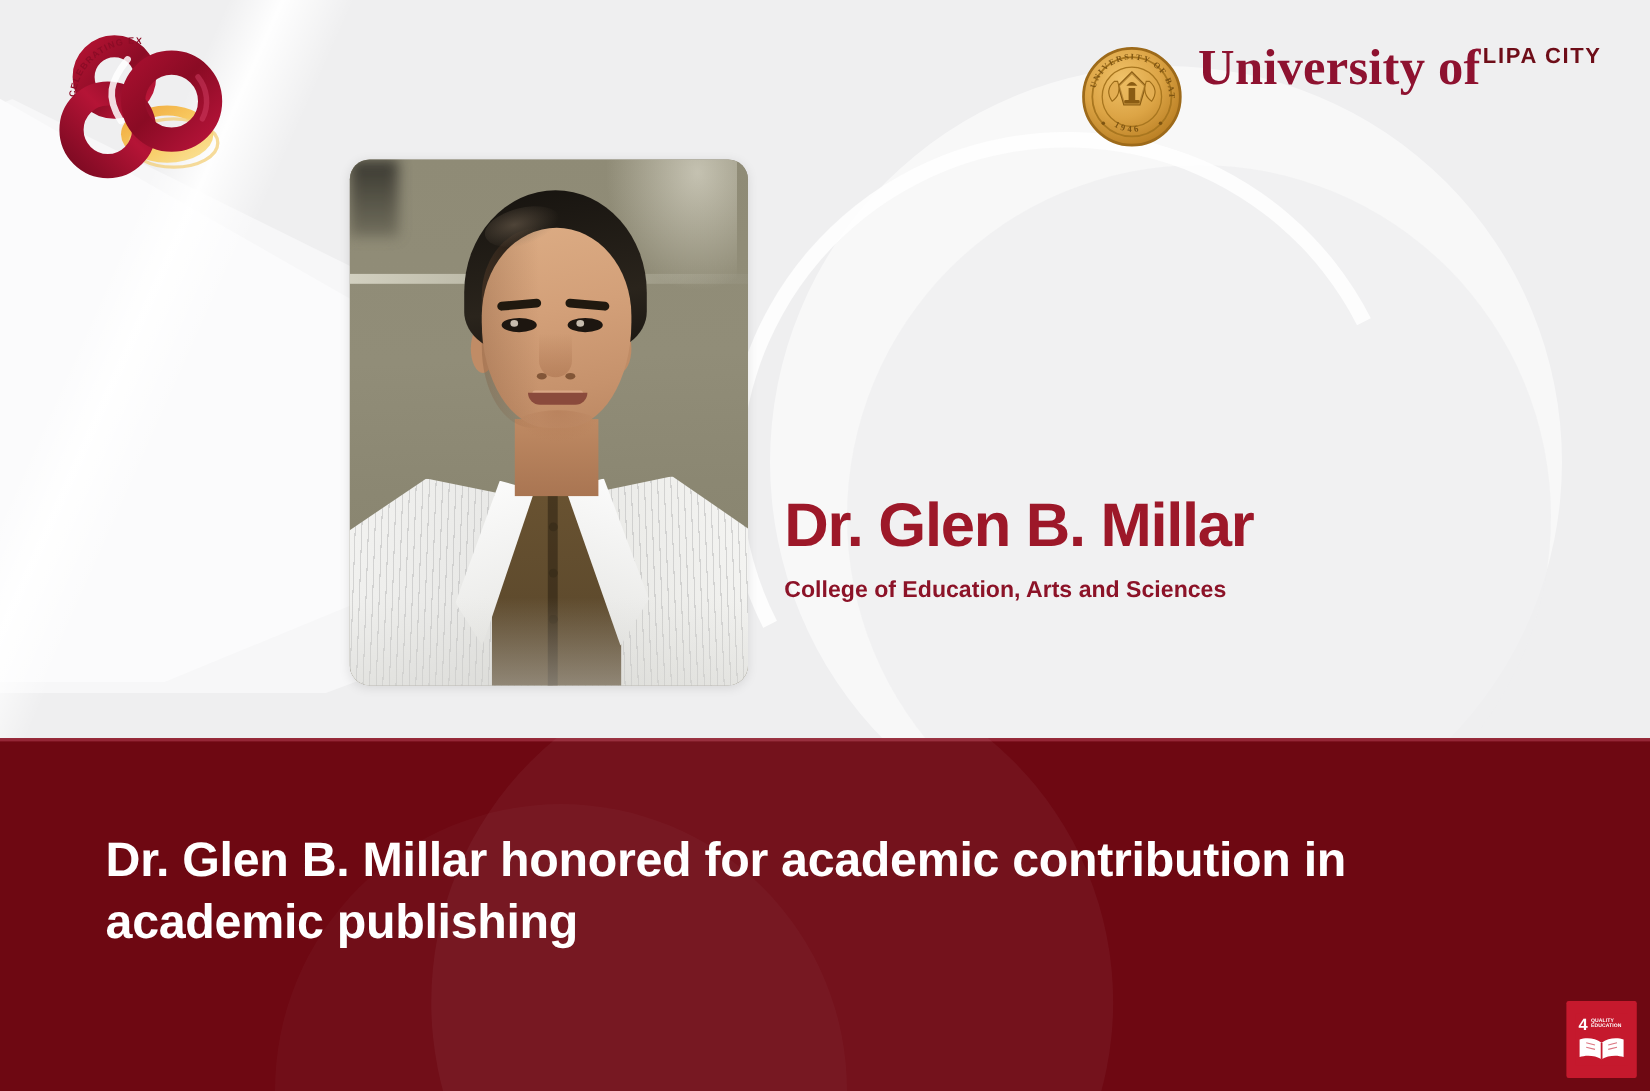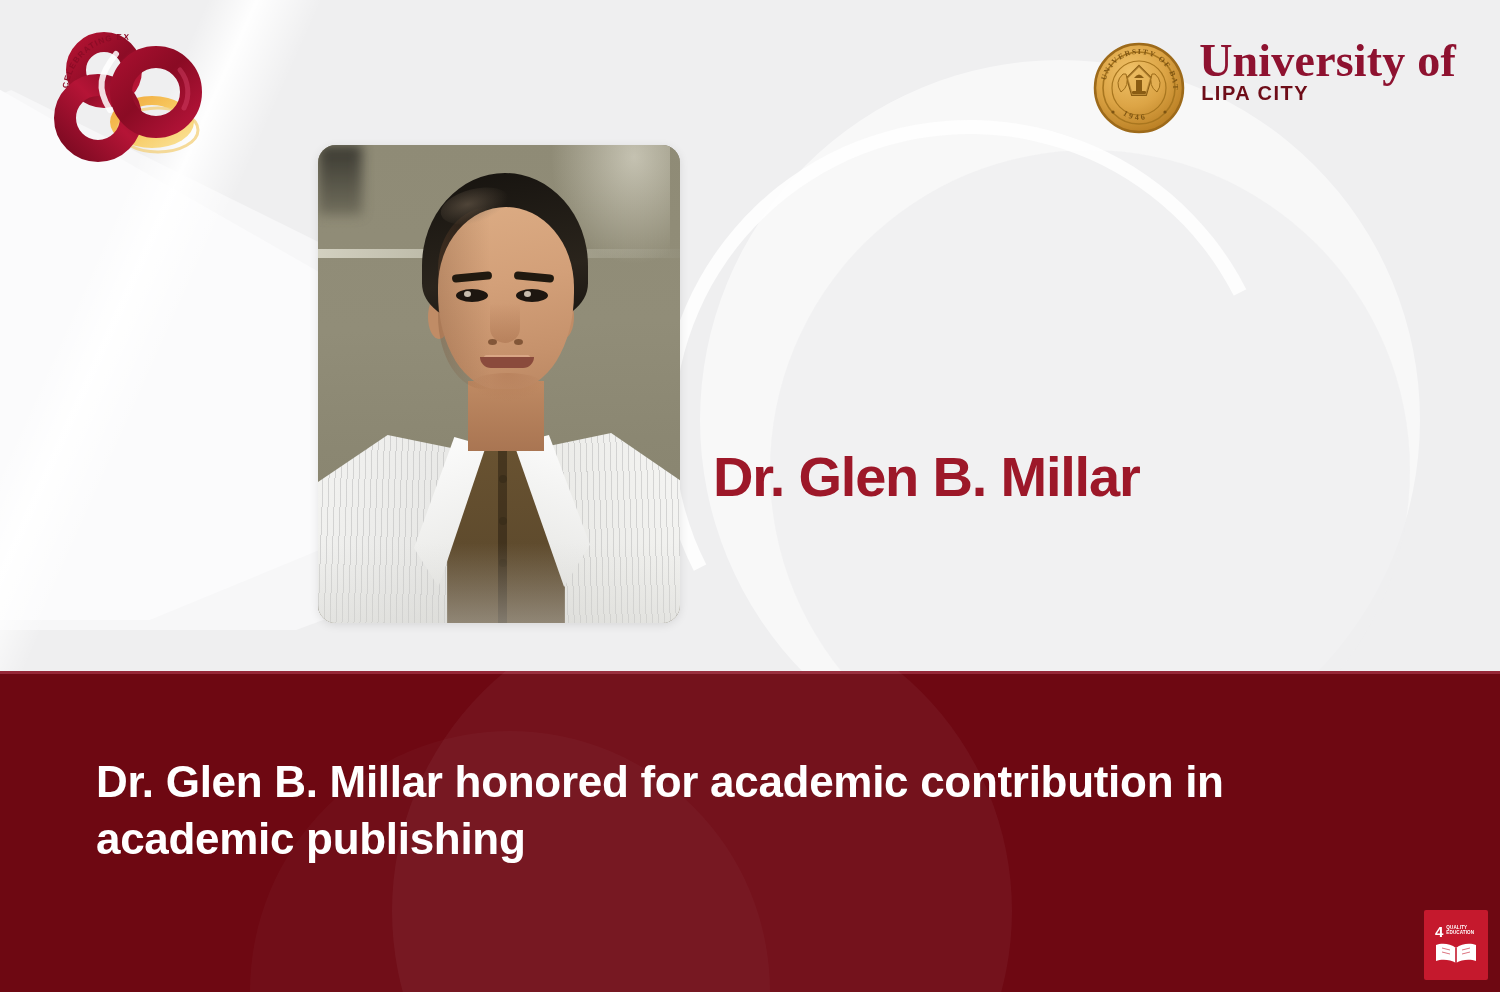--- a/index.html
+++ b/index.html
@@ -69,21 +69,21 @@
   }
   .anniv-logo svg{display:block;width:100%;height:100%;}
 
   
   .ub-lockup{
     position:absolute;right:44px;top:40px;
     display:flex;align-items:flex-start;gap:14px;
   }
   .ub-seal{width:92px;height:96px;flex:0 0 auto;}
   .ub-seal svg{display:block;width:100%;height:100%;}
-  .ub-word{display:flex;flex-direction:column;line-height:.92;}
+  .ub-word{display:flex;flex-direction:row;line-height:.92;}
   .ub-line1{
     font-family:"Liberation Serif", serif;
     font-weight:700;font-size:46px;color:#8e1230;letter-spacing:.2px;
   }
   .ub-line2{
     font-family:"Liberation Serif", serif;
     font-weight:700;font-size:62px;color:#8e1230;letter-spacing:-.5px;margin-top:-4px;
   }
   .ub-line3{
     font-family:Liberation Sans, sans-serif;
@@ -428,20 +428,21 @@
     <div class="ph-nostril r"></div>
     <div class="ph-lip-hl"></div>
     <div class="ph-mouth"></div>
     <div class="ph-chin"></div>
     <div class="ph-coat-shadow"></div>
   </div>
 
   <div class="name-block">
     <h1 class="fullname">Dr. Glen B. Millar</h1>
     <div class="role-lines">
+      <div>College of Education, Arts and Sciences</div>
     </div>
   </div>
 
   <div class="band">
     <div class="band-hair"></div>
     <div class="band-circle"></div>
     <div class="band-circle2"></div>
     <h2 class="headline">Dr. Glen B. Millar honored for academic contribution in academic publishing</h2>
 
     <div class="sdg-badge">

